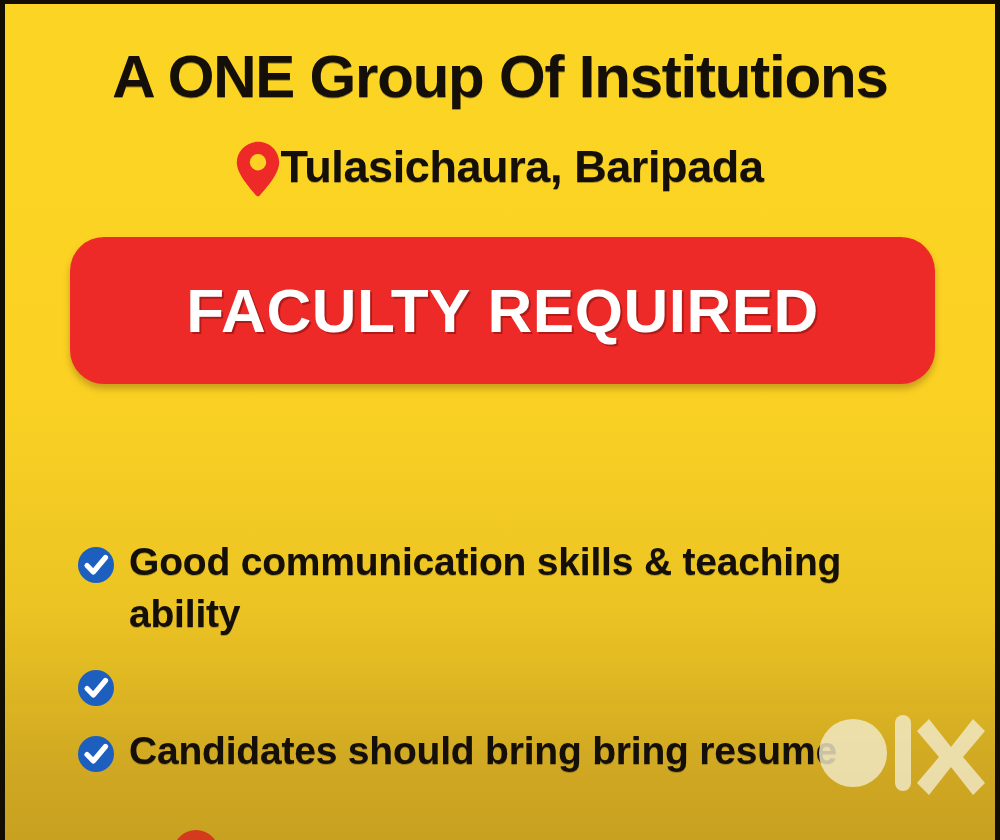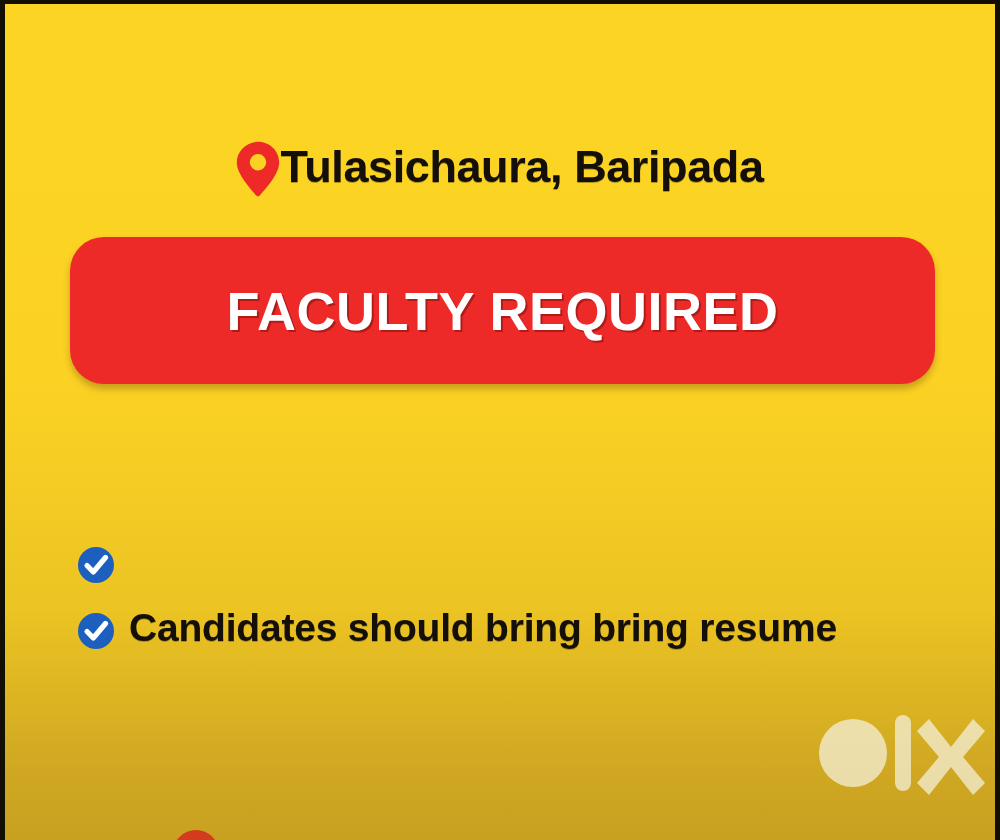--- a/index.html
+++ b/index.html
@@ -84,21 +84,21 @@
     background: #EE2A28;
     border-radius: 34px;
     box-shadow: 0 5px 7px rgba(90,40,10,0.30);
     display: flex;
     align-items: center;
     justify-content: center;
   }
 
   .banner-text {
     color: #FFFFFF;
-    font-size: 54px;
+    font-size: 62px;
     font-weight: 700;
     letter-spacing: 0.5px;
     white-space: nowrap;
     text-shadow: 2px 2px 0 rgba(120,16,12,0.55);
   }
 
   
   .subtitle {
     position: absolute;
     left: 0;
@@ -166,36 +166,44 @@
     opacity: 0.82;
     pointer-events: none;
   }
 </style>
 </head>
 <body>
 
 <div class="poster">
   <div class="flyer">
 
+    <div class="org-title">A ONE Group Of Institutions</div>
 
     <div class="location-row">
       <svg class="pin-icon" viewBox="0 0 44 56">
         <path d="M22 0.8 C10.1 0.8 0.8 10.2 0.8 21.6 C0.8 33.6 15.2 48.4 20.2 54.6 C21.1 55.7 22.9 55.7 23.8 54.6 C28.8 48.4 43.2 33.6 43.2 21.6 C43.2 10.2 33.9 0.8 22 0.8 Z" fill="#EE2A28"></path>
         <circle cx="22" cy="21.3" r="8.2" fill="#FBD223"></circle>
       </svg>
       <div class="location-text">Tulasichaura, Baripada</div>
     </div>
 
     <div class="banner">
       <span class="banner-text">FACULTY REQUIRED</span>
     </div>
 
 
     <div class="bullets">
 
+      <div class="bullet">
+        <svg class="check-icon" viewBox="0 0 38 38">
+          <circle cx="19" cy="19" r="18" fill="#1C5FBF"></circle>
+          <path d="M10 19.5 L16.3 26 L28.5 11.5" stroke="#FFFFFF" stroke-width="5.2" stroke-linecap="round" stroke-linejoin="round" fill="none"></path>
+        </svg>
+        <div class="bullet-text">Good communication skills &amp; teaching ability</div>
+      </div>
 
       <div class="bullet">
         <svg class="check-icon" viewBox="0 0 38 38">
           <circle cx="19" cy="19" r="18" fill="#1C5FBF"></circle>
           <path d="M10 19.5 L16.3 26 L28.5 11.5" stroke="#FFFFFF" stroke-width="5.2" stroke-linecap="round" stroke-linejoin="round" fill="none"></path>
         </svg>
       </div>
 
       <div class="bullet">
         <svg class="check-icon" viewBox="0 0 38 38">

